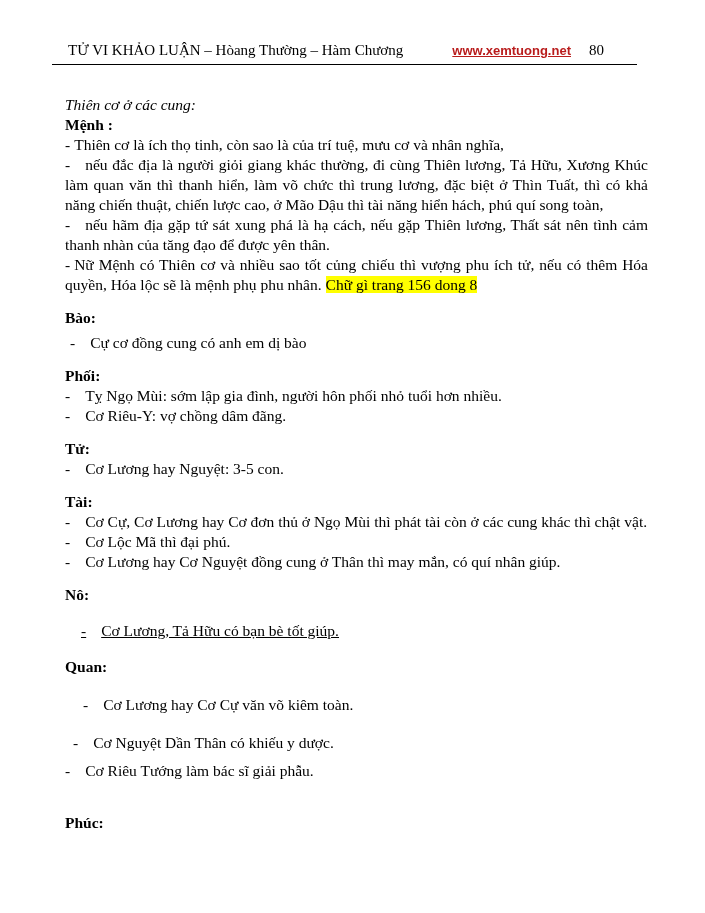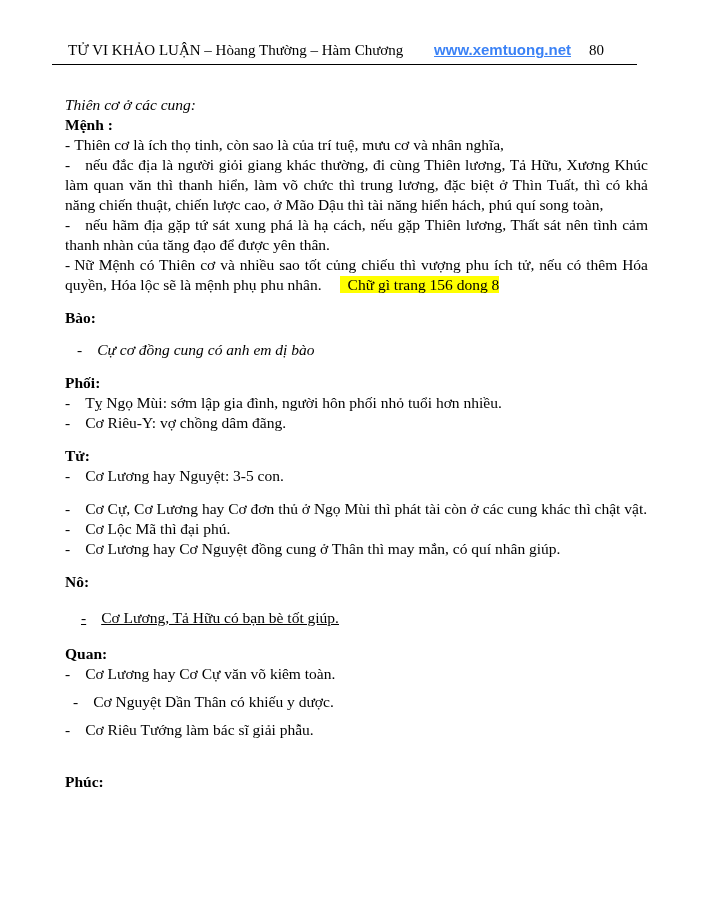--- a/index.html
+++ b/index.html
@@ -13,40 +13,40 @@
     color:#000000;
     overflow:hidden;
   }
   .header {
     position:absolute; top:40px; left:68px; right:57px;
     display:flex; align-items:baseline;
   }
   .header-title { flex:1; font-size:15px; white-space:nowrap; }
   .header-link {
     font-family:"Liberation Sans", sans-serif;
-    font-weight:bold; font-size:15px;
-    color:#3b82f6; text-decoration:underline;
+    font-weight:bold; font-size:13px;
+    color:#b91c1c; text-decoration:underline;
     cursor:pointer; white-space:nowrap;
   }
   .header-page { margin-left:18px; font-size:15px; }
   .rule {
     position:absolute; top:64px; left:52px; width:585px;
     border-top:1.6px solid #000000; height:0;
   }
   .doc-body { position:absolute; top:95px; left:65px; width:583px; }
   .intro { font-style:italic; }
   .section { margin-top:13px; }
   .section.first { margin-top:0; }
   .section.phuc { margin-top:32px; }
   .section-heading { font-weight:bold; }
   .item { text-align:justify; }
   .dash { display:inline; }
   .gap-tab { display:inline-block; width:15px; }
   .gap-tight { display:inline-block; width:4px; }
-  .hl { background:#ffff00; margin-left:18px;padding-left:8px; }
+  .hl { background:#ffff00; margin-left:4px; }
 </style>
 </head>
 <body>
 
 <div class="page">
 
   <div class="header">
     <span class="header-title">TỬ VI KHẢO LUẬN – Hòang Thường – Hàm Chương</span>
     <span class="header-link">www.xemtuong.net</span>
     <span class="header-page">80</span>
@@ -60,48 +60,49 @@
     <div class="section first">
       <div class="section-heading">Mệnh :</div>
       <p class="item" style="margin: 0px;"><span class="dash">-</span><span class="gap-tight"></span><span>Thiên cơ là ích thọ tinh, còn sao là của trí tuệ, mưu cơ và nhân nghĩa,</span></p>
       <p class="item" style="margin: 0px;"><span class="dash">-</span><span class="gap-tab"></span><span>nếu đắc địa là người giỏi giang khác thường, đi cùng Thiên lương, Tả Hữu, Xương Khúc làm quan văn thì thanh hiển, làm võ chức thì trung lương, đặc biệt ở Thìn Tuất, thì có khả năng chiến thuật, chiến lược cao, ở Mão Dậu thì tài năng hiển hách, phú quí song toàn,</span></p>
       <p class="item" style="margin: 0px;"><span class="dash">-</span><span class="gap-tab"></span><span>nếu hãm địa gặp tứ sát xung phá là hạ cách, nếu gặp Thiên lương, Thất sát nên tình cảm thanh nhàn của tăng đạo để được yên thân.</span></p>
       <p class="item" style="margin: 0px;"><span class="dash">-</span><span class="gap-tight"></span><span>Nữ Mệnh có Thiên cơ và nhiều sao tốt củng chiếu thì vượng phu ích tử, nếu có thêm Hóa quyền, Hóa lộc sẽ là mệnh phụ phu nhân.</span><span class="hl" style="background: rgb(255, 255, 0);">Chữ gì trang 156 dong 8</span></p>
     </div>
 
     <div class="section">
       <div class="section-heading">Bào:</div>
-      <p class="item" style="margin: 12px; font-style: italic;"><span class="dash">-</span><span class="gap-tab"></span><span>Cự cơ đồng cung có anh em dị bào</span></p>
+      <p class="item" style="margin: 5px;"><span class="dash">-</span><span class="gap-tab"></span><span>Cự cơ đồng cung có anh em dị bào</span></p>
     </div>
 
     <div class="section">
       <div class="section-heading">Phối:</div>
       <p class="item" style="margin: 0px;"><span class="dash">-</span><span class="gap-tab"></span><span>Tỵ Ngọ Mùi: sớm lập gia đình, người hôn phối nhỏ tuổi hơn nhiều.</span></p>
       <p class="item" style="margin: 0px;"><span class="dash">-</span><span class="gap-tab"></span><span>Cơ Riêu-Y: vợ chồng dâm đãng.</span></p>
     </div>
 
     <div class="section">
       <div class="section-heading">Tử:</div>
       <p class="item" style="margin: 0px;"><span class="dash">-</span><span class="gap-tab"></span><span>Cơ Lương hay Nguyệt: 3-5 con.</span></p>
     </div>
 
     <div class="section">
+      <div class="section-heading">Tài:</div>
       <p class="item" style="margin: 0px;"><span class="dash">-</span><span class="gap-tab"></span><span>Cơ Cự, Cơ Lương hay Cơ đơn thủ ở Ngọ Mùi thì phát tài còn ở các cung khác thì chật vật.</span></p>
       <p class="item" style="margin: 0px;"><span class="dash">-</span><span class="gap-tab"></span><span>Cơ Lộc Mã thì đại phú.</span></p>
       <p class="item" style="margin: 0px;"><span class="dash">-</span><span class="gap-tab"></span><span>Cơ Lương hay Cơ Nguyệt đồng cung ở Thân thì may mắn, có quí nhân giúp.</span></p>
     </div>
 
     <div class="section">
       <div class="section-heading">Nô:</div>
       <p class="item" style="margin: 16px; text-decoration: underline;"><span class="dash">-</span><span class="gap-tab"></span><span>Cơ Lương, Tả Hữu có bạn bè tốt giúp.</span></p>
     </div>
 
     <div class="section">
       <div class="section-heading">Quan:</div>
-      <p class="item" style="margin: 0px;"><span class="dash">-</span><span class="gap-tab"></span><span>Cơ Lương hay Cơ Cự văn võ kiêm toàn.</span></p>
+      <p class="item" style="margin: 18px;"><span class="dash">-</span><span class="gap-tab"></span><span>Cơ Lương hay Cơ Cự văn võ kiêm toàn.</span></p>
       <p class="item" style="margin: 8px;"><span class="dash">-</span><span class="gap-tab"></span><span>Cơ Nguyệt Dần Thân có khiếu y dược.</span></p>
       <p class="item" style="margin: 0px;"><span class="dash">-</span><span class="gap-tab"></span><span>Cơ Riêu Tướng làm bác sĩ giải phẫu.</span></p>
     </div>
 
 
     <div class="section phuc">
       <div class="section-heading">Phúc:</div>
     </div>
   </div>
 

